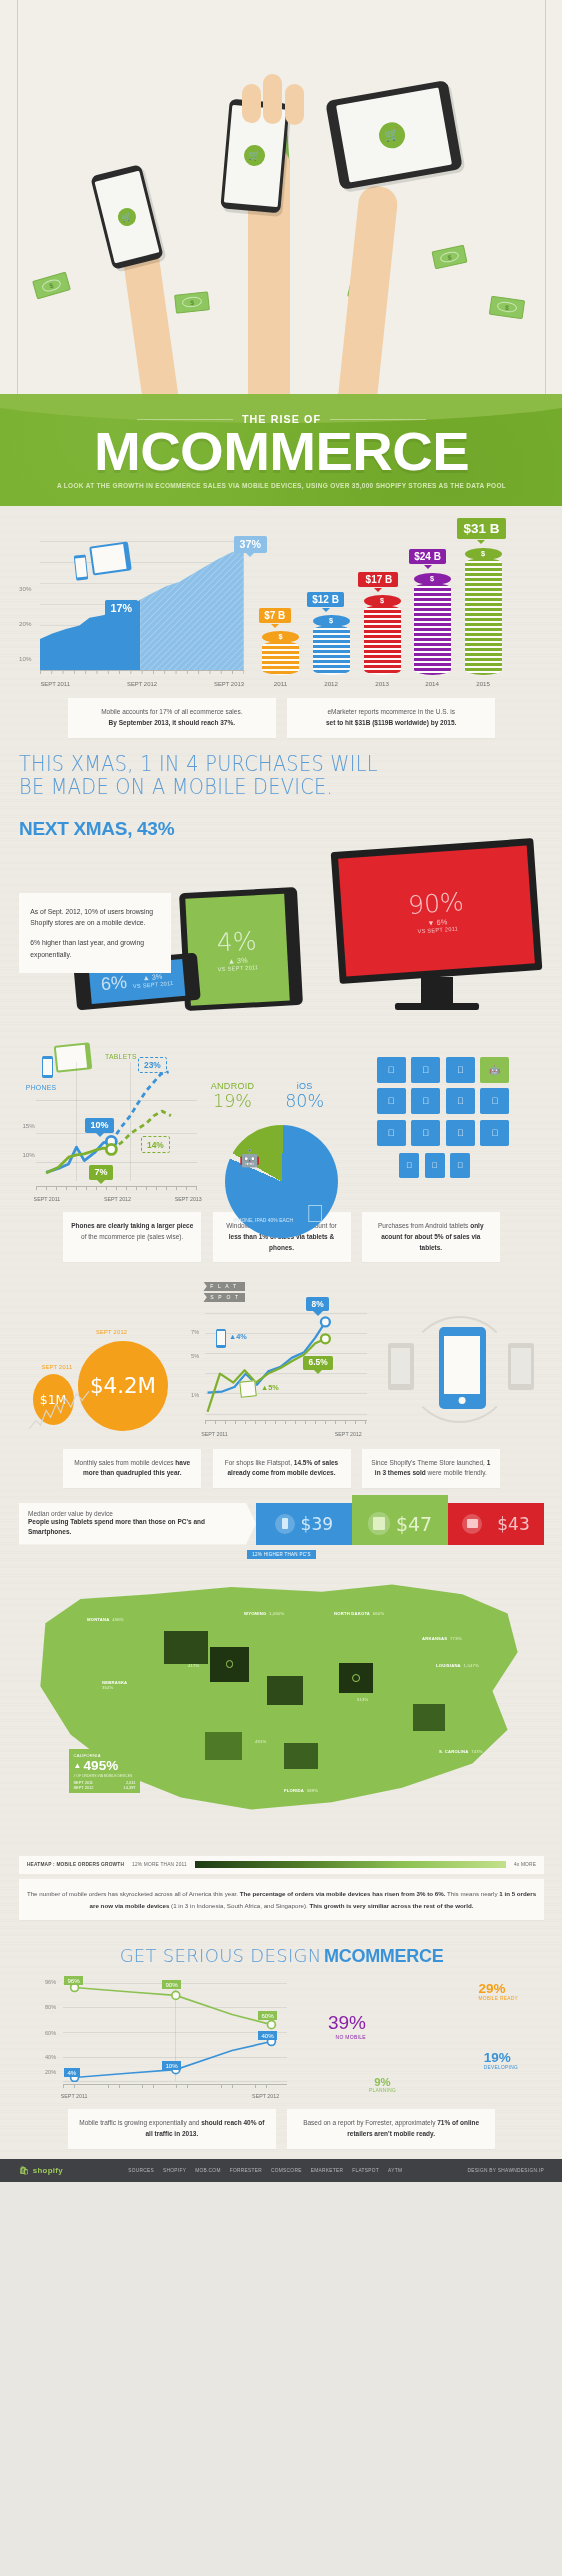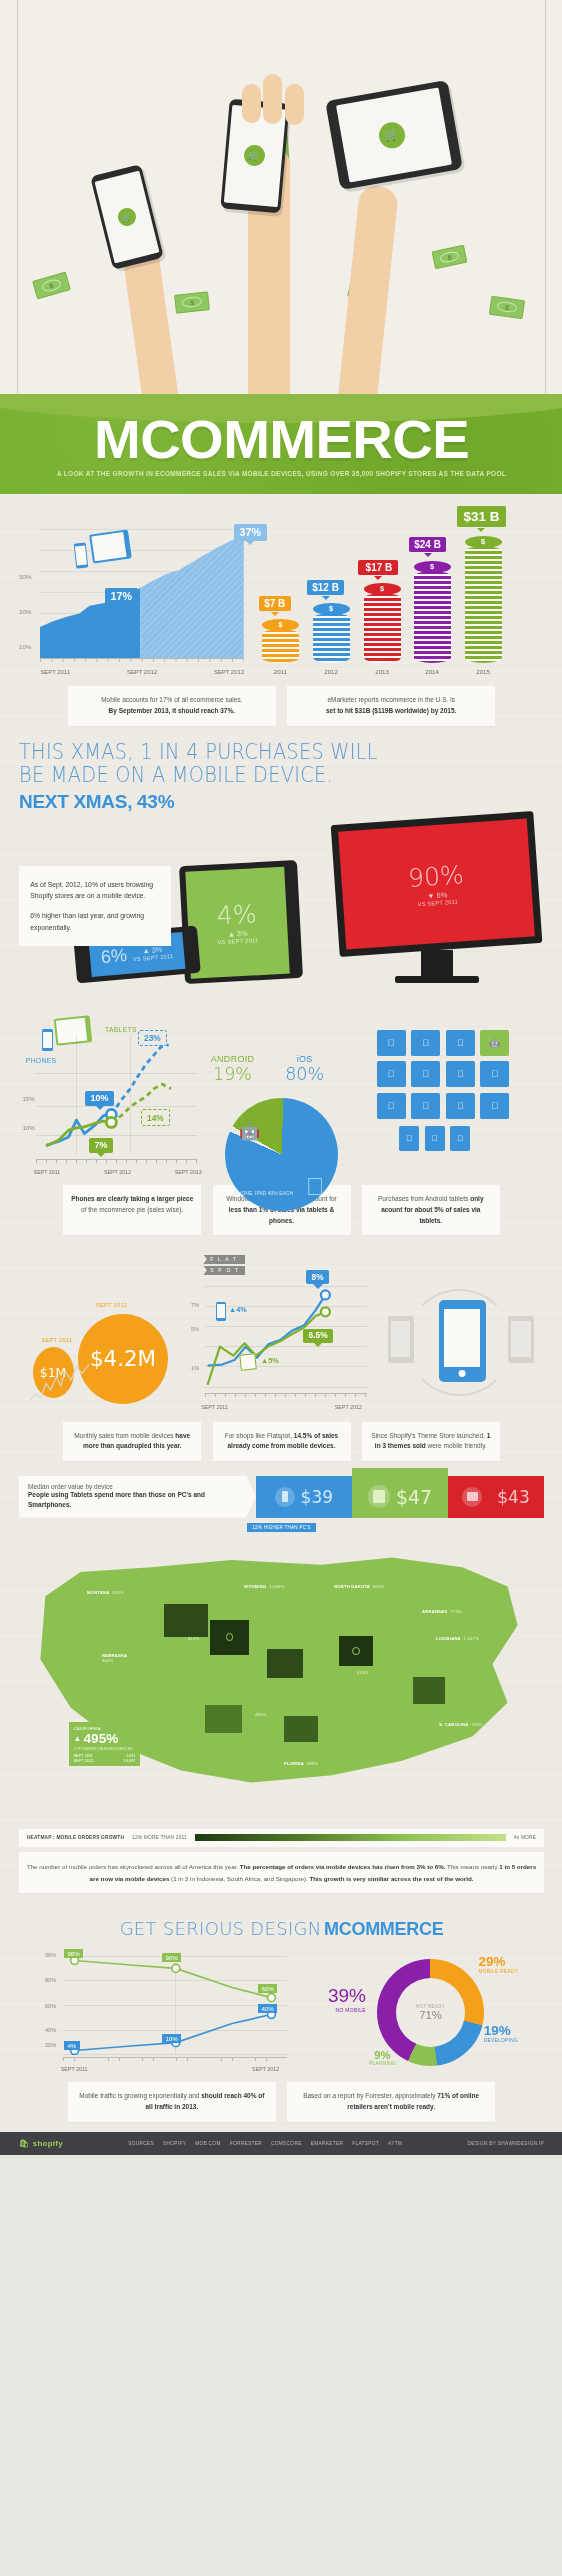--- a/index.html
+++ b/index.html
@@ -298,20 +298,25 @@
       <div class="cartbadge" style="left:47px; top:31.5px; width:26px; height:26px; font-size:11.8px;">🛒</div>
     </div>
 
     <div class="hand" style="left:242px; top:84px; width:19px; height:39px; border-radius:9.6px;"></div>
     <div class="hand" style="left:263px; top:74px; width:19px; height:50px; border-radius:9.6px;"></div>
     <div class="hand" style="left:285px; top:84px; width:19px; height:41px; border-radius:9.6px;"></div>
   </div>
 
   <div class="banner">
     <div class="banner-inner">
+      <div class="rise-row">
+        <div class="ln"></div>
+        <div class="rise-text">THE RISE OF</div>
+        <div class="ln"></div>
+      </div>
       <h1>MCOMMERCE</h1>
       <div class="sub">A LOOK AT THE GROWTH IN ECOMMERCE SALES VIA MOBILE DEVICES, USING OVER 35,000 SHOPIFY STORES AS THE DATA POOL</div>
     </div>
   </div>
 
   <div class="section">
     <div class="row" style="gap:14.6px; align-items:flex-end;">
 
       <div class="areachart">
         <div class="ac-grid">
@@ -416,21 +421,21 @@
       <div class="caption" style="width:208px;">
         <span>eMarketer reports mcommerce in the U.S. is</span><br>
         <b>set to hit $31B ($119B worldwide) by 2015.</b>
       </div>
     </div>
   </div>
 
   <div class="section" style="padding-top:4.5px;">
     <div class="headline-thin">THIS XMAS, 1 IN 4 PURCHASES WILL</div>
     <div class="headline-thin">BE MADE ON A MOBILE DEVICE.</div>
-    <div class="headline-bold" style="margin-top:3px;">NEXT XMAS, 43%</div>
+    <div class="headline-bold" style="margin-top:18px;">NEXT XMAS, 43%</div>
 
     <div class="showcase" style="margin-top:5.6px;">
 
       <div style="position:absolute; right:5.6px; top:0; width:203px;">
         <div style="background:#1f1f1f; padding:6.8px; border-radius:3.4px; transform:rotate(-4deg);">
           <div style="background:#e0252c; height:118px; display:flex; flex-direction:column; align-items:center; justify-content:center;">
             <div class="scr-text scr-big">90%</div>
             <div class="scr-text scr-sm">▼&nbsp;<span>6%</span></div>
             <div class="scr-text scr-xs">VS SEPT 2011</div>
           </div>
@@ -776,28 +781,20 @@
           <span>SEPT 2011</span>
           <span>SEPT 2012</span>
         </div>
       </div>
 
       <div style="position:relative; width:214px; height:121px;">
         <div style="position:absolute; left:0; top:33px; text-align:right; width:62px;">
           <div style="font-size:19px; color:#8a1fa8; font-weight:normal;">39%</div>
           <div style="font-size:5px; color:#8a1fa8; letter-spacing:0.3px;">NO MOBILE</div>
         </div>
-        <div class="donut" style="position:absolute; left:73px; top:6.8px; background: conic-gradient(#f5a01b 0 104deg, #3a93d8 104deg 173deg, #8cc152 173deg 205deg, #8a1fa8 205deg 360deg);">
-          <div class="hole">
-            <div style="text-align:center;">
-              <div style="font-size:4.5px; color:#a9a9a7; letter-spacing:0.3px;">NOT READY</div>
-              <div style="font-size:11.3px; color:#8a8a88;">71%</div>
-            </div>
-          </div>
-        </div>
         <div style="position:absolute; right:0; top:2.3px; text-align:left;">
           <div style="font-size:13.5px; color:#f5a01b; font-weight:bold;">29%</div>
           <div style="font-size:4.8px; color:#f5a01b; letter-spacing:0.3px;">MOBILE READY</div>
         </div>
         <div style="position:absolute; right:0; top:71px; text-align:left;">
           <div style="font-size:13.5px; color:#3a93d8; font-weight:bold;">19%</div>
           <div style="font-size:4.8px; color:#3a93d8; letter-spacing:0.3px;">DEVELOPING</div>
         </div>
         <div style="position:absolute; left:65px; top:97px; text-align:center;">
           <div style="font-size:11.3px; color:#8cc152; font-weight:bold;">9%</div>

